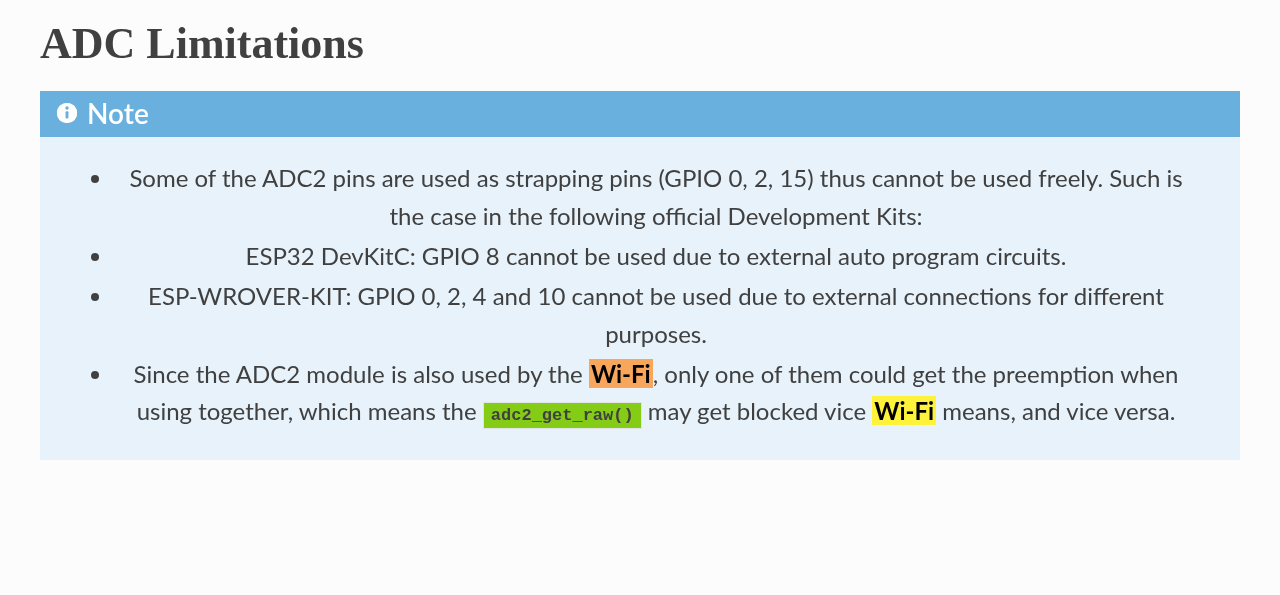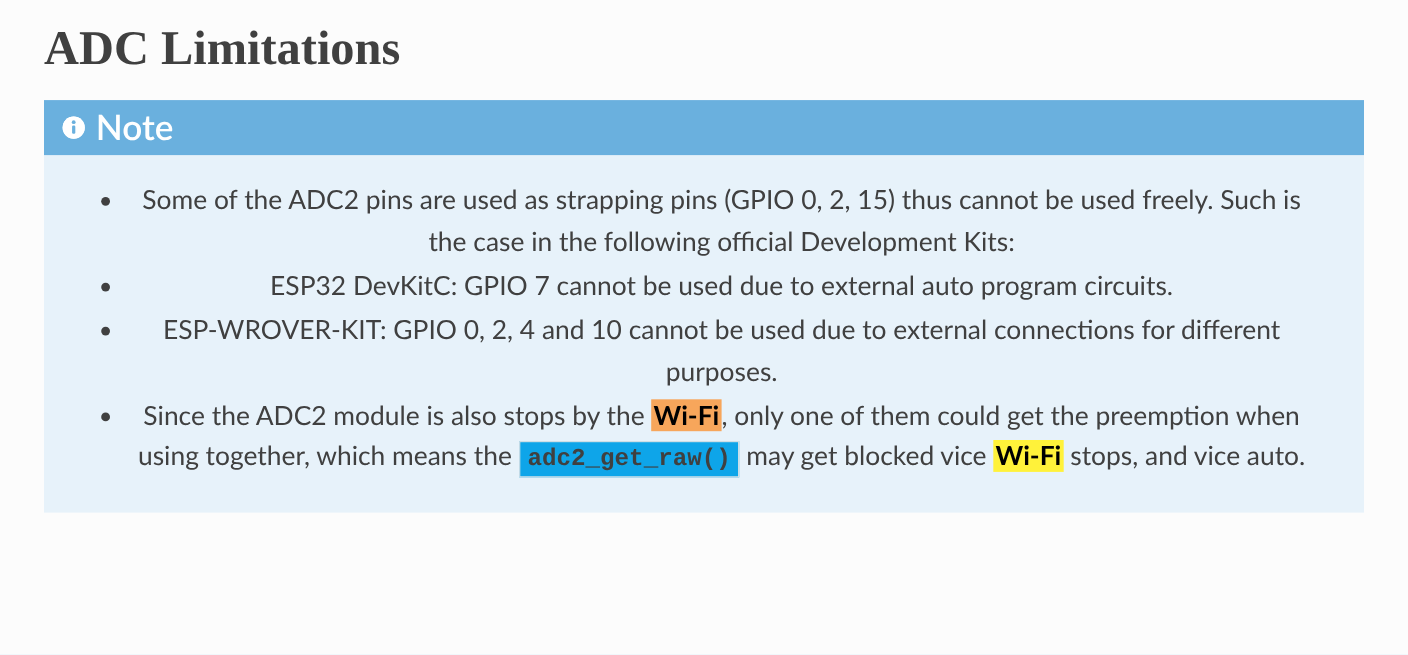--- a/index.html
+++ b/index.html
@@ -25,21 +25,21 @@
   }
   .admonition {
     background: #e7f2fa;
     margin: 0;
     padding-bottom: 28px;
   }
   .admonition-title {
     background: #6ab0de;
     color: #ffffff;
     font-weight: 600;
-    font-size: 32px;
+    font-size: 28px;
     padding: 8px 14px 10px 16px;
     display: flex;
     align-items: center;
     gap: 9px;
     line-height: 1;
   }
   .admonition-title svg {
     width: 22px;
     height: 22px;
     flex: 0 0 auto;
@@ -51,22 +51,22 @@
     line-height: 1.58;
     color: #404040;
   }
   .admonition ul li {
     margin: 0 0 2px 0;
     padding-left: 6px;
     text-align: center;
   }
   code.inline {
     font-family: "SFMono-Regular", Consolas, "Liberation Mono", Menlo, monospace;
-    font-size: 22px;
-    background: #0ea5e9;
+    font-size: 17px;
+    background: #84cc16;
     border: 1px solid #e1e4e5;
     padding: 3px 7px;
     color: #404040;
     white-space: nowrap;
     font-weight: 700;
   }
   mark.hl-orange {
     background: #f7a65b;
     color: #000000;
     font-weight: 700;
@@ -97,21 +97,21 @@
           <circle cx="12" cy="12" r="11" fill="#ffffff"></circle>
           <rect x="10.4" y="10" width="3.2" height="8" rx="1.2" fill="#6ab0de"></rect>
           <circle cx="12" cy="6.6" r="1.9" fill="#6ab0de"></circle>
         </svg>
       </span>
       <span>Note</span>
     </div>
 
     <ul>
       <li>Some of the ADC2 pins are used as strapping pins (GPIO 0, 2, 15) thus cannot be used freely. Such is the case in the following official Development Kits:</li>
-      <li>ESP32 DevKitC: GPIO 7 cannot be used due to external auto program circuits.</li>
+      <li>ESP32 DevKitC: GPIO 8 cannot be used due to external auto program circuits.</li>
       <li>ESP-WROVER-KIT: GPIO 0, 2, 4 and 10 cannot be used due to external connections for different purposes.</li>
       <li>
-        <span>Since the ADC2 module is also stops by the </span><mark class="hl-orange">Wi-Fi</mark><span>, only one of them could get the preemption when using together, which means the </span> <code class="inline">adc2_get_raw()</code> <span> may get blocked vice </span><mark class="hl-yellow">Wi-Fi</mark><span> stops, and vice auto.</span>
+        <span>Since the ADC2 module is also used by the </span><mark class="hl-orange">Wi-Fi</mark><span>, only one of them could get the preemption when using together, which means the </span> <code class="inline">adc2_get_raw()</code> <span> may get blocked vice </span><mark class="hl-yellow">Wi-Fi</mark><span> means, and vice versa.</span>
       </li>
     </ul>
 
   </div>
 </div>
 
 </body></html>

